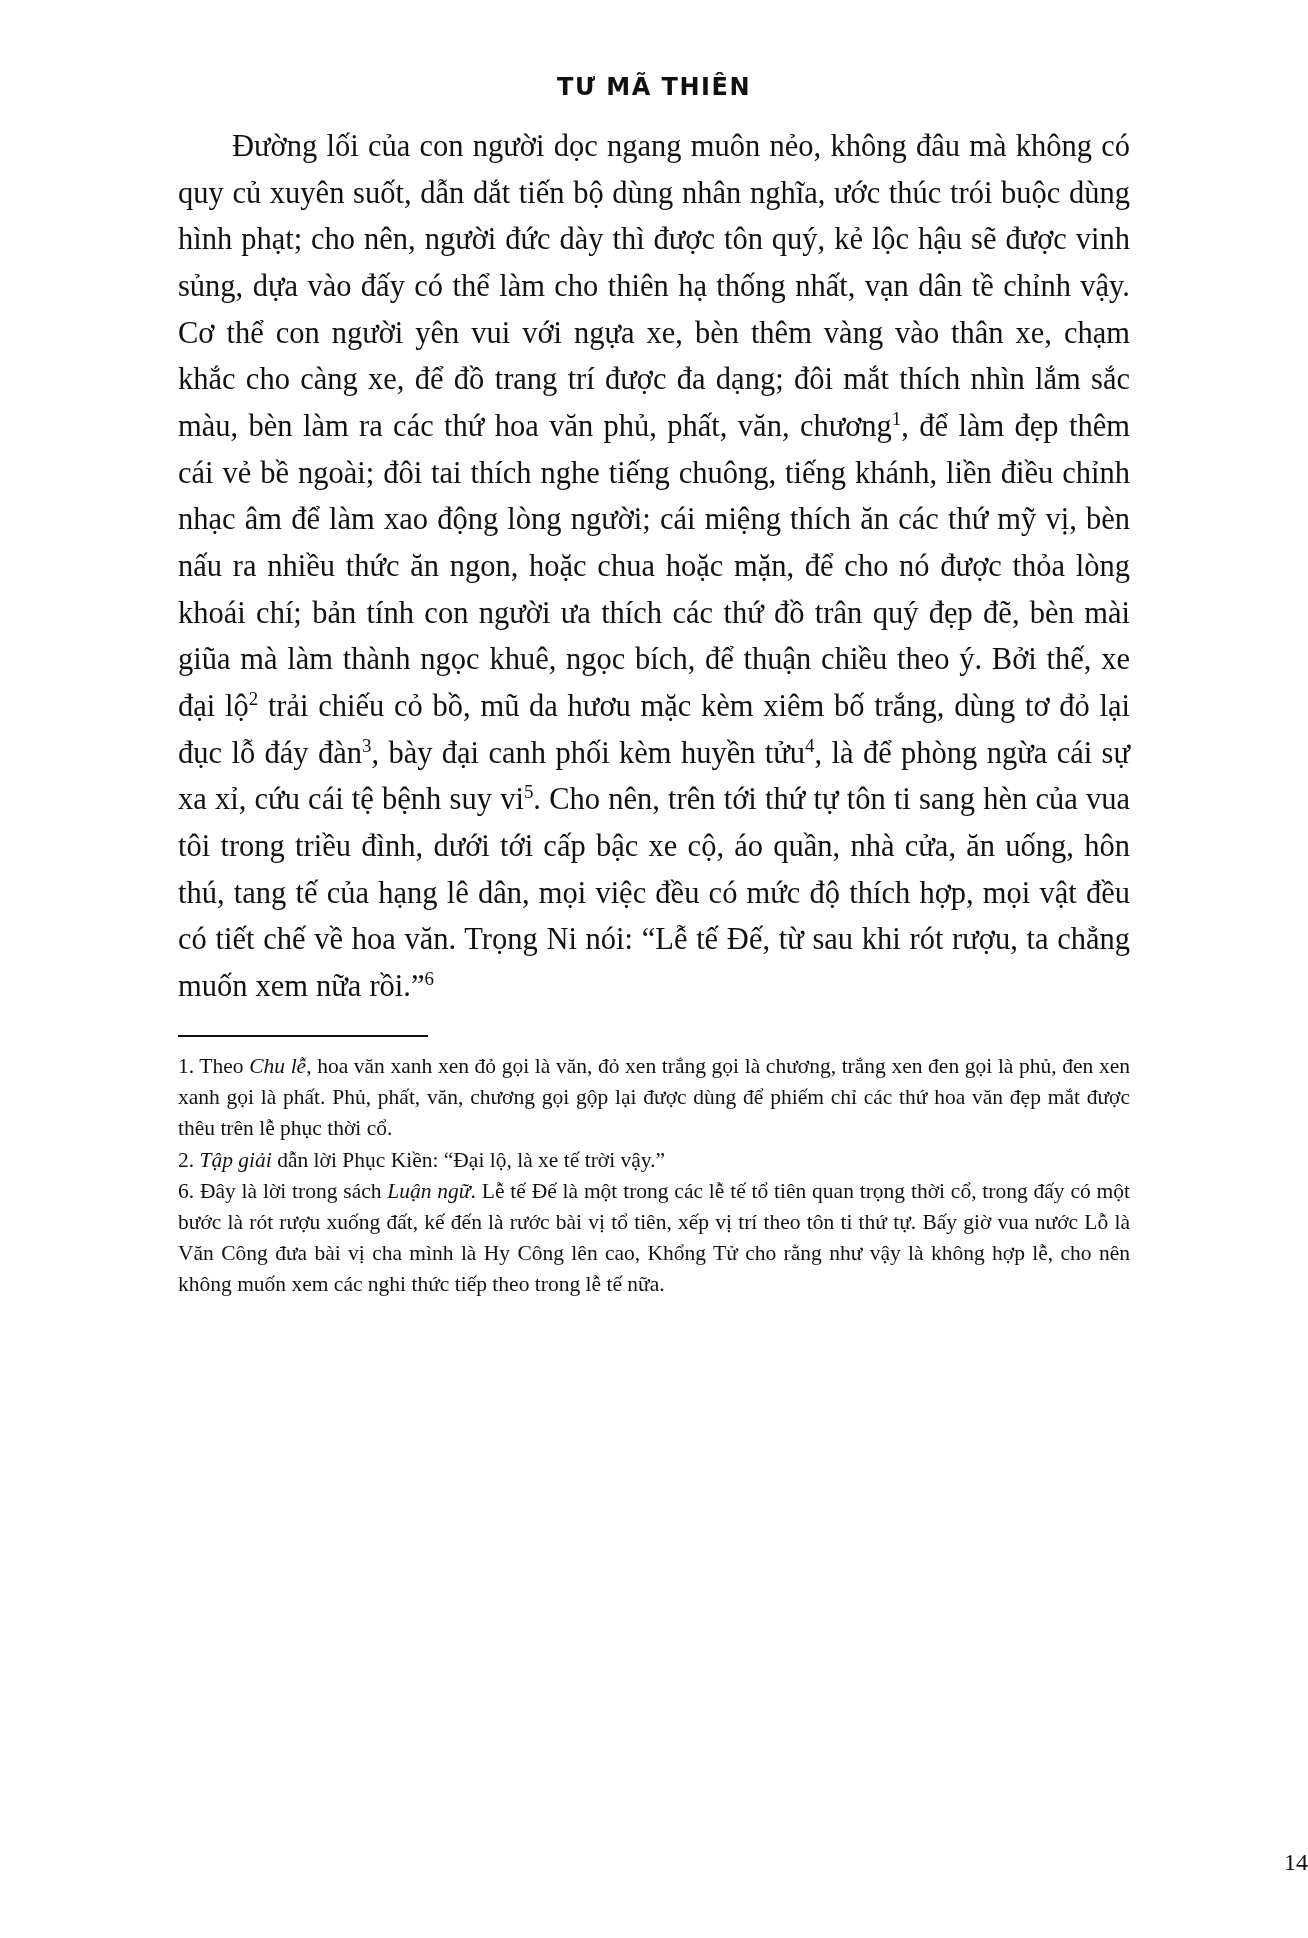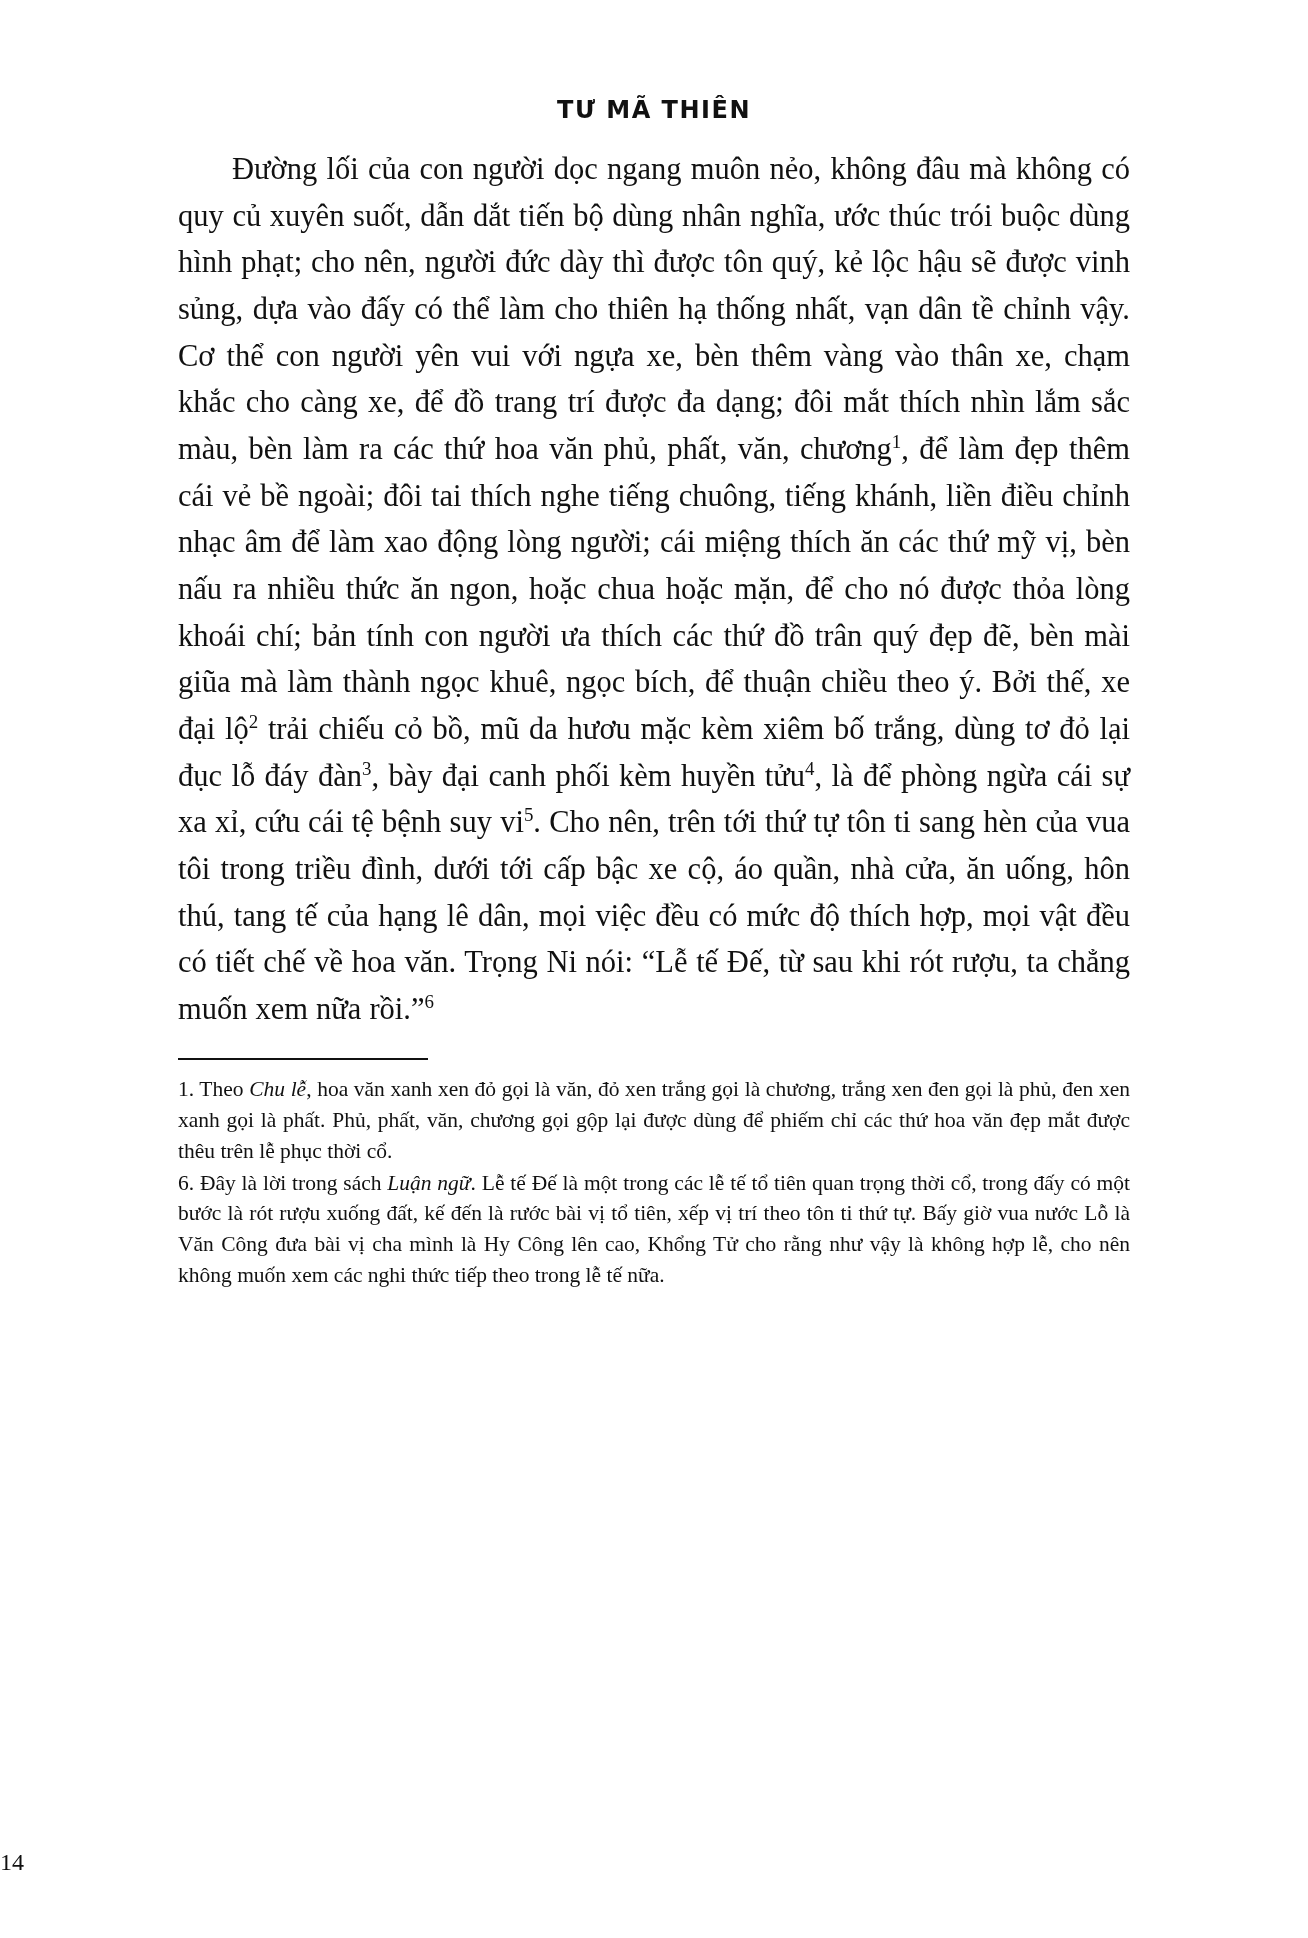--- a/index.html
+++ b/index.html
@@ -12,21 +12,21 @@
     height: 1938px;
     font-family: "Liberation Serif", serif;
     color: #111111;
     position: relative;
     overflow: hidden;
   }
   .page {
     width: 1308px;
     height: 1938px;
     box-sizing: border-box;
-    padding: 96px 178px 40px 178px;
+    padding: 73px 178px 40px 178px;
     position: relative;
   }
   .running-head {
     text-align: center;
     font-family: "DejaVu Sans", sans-serif;
     font-weight: 700;
     font-size: 24px;
     letter-spacing: 1.5px;
     margin: 0 0 22px 0;
     color: #111111;
@@ -63,36 +63,37 @@
     text-indent: 0;
   }
   .footnote em {
     font-style: italic;
   }
   .page-number {
     position: absolute;
     left: 0;
     right: 0;
     bottom: 62px;
-    text-align: left;
+    text-align: right;
     font-size: 24px;
     font-family: "Liberation Serif", serif;
   }
 </style>
 </head>
 <body>
 
 <div class="page">
 
   <div class="running-head">TƯ MÃ THIÊN</div>
 
   <p class="body-text" id="body-paragraph">Đường lối của con người dọc ngang muôn nẻo, không đâu mà không có quy củ xuyên suốt, dẫn dắt tiến bộ dùng nhân nghĩa, ước thúc trói buộc dùng hình phạt; cho nên, người đức dày thì được tôn quý, kẻ lộc hậu sẽ được vinh sủng, dựa vào đấy có thể làm cho thiên hạ thống nhất, vạn dân tề chỉnh vậy. Cơ thể con người yên vui với ngựa xe, bèn thêm vàng vào thân xe, chạm khắc cho càng xe, để đồ trang trí được đa dạng; đôi mắt thích nhìn lắm sắc màu, bèn làm ra các thứ hoa văn phủ, phất, văn, chương<sup>1</sup>, để làm đẹp thêm cái vẻ bề ngoài; đôi tai thích nghe tiếng chuông, tiếng khánh, liền điều chỉnh nhạc âm để làm xao động lòng người; cái miệng thích ăn các thứ mỹ vị, bèn nấu ra nhiều thức ăn ngon, hoặc chua hoặc mặn, để cho nó được thỏa lòng khoái chí; bản tính con người ưa thích các thứ đồ trân quý đẹp đẽ, bèn mài giũa mà làm thành ngọc khuê, ngọc bích, để thuận chiều theo ý. Bởi thế, xe đại lộ<sup>2</sup> trải chiếu cỏ bồ, mũ da hươu mặc kèm xiêm bố trắng, dùng tơ đỏ lại đục lỗ đáy đàn<sup>3</sup>, bày đại canh phối kèm huyền tửu<sup>4</sup>, là để phòng ngừa cái sự xa xỉ, cứu cái tệ bệnh suy vi<sup>5</sup>. Cho nên, trên tới thứ tự tôn ti sang hèn của vua tôi trong triều đình, dưới tới cấp bậc xe cộ, áo quần, nhà cửa, ăn uống, hôn thú, tang tế của hạng lê dân, mọi việc đều có mức độ thích hợp, mọi vật đều có tiết chế về hoa văn. Trọng Ni nói: “Lễ tế Đế, từ sau khi rót rượu, ta chẳng muốn xem nữa rồi.”<sup>6</sup></p>
 
   <div class="footnote-rule"></div>
 
   <div class="footnotes" id="footnotes-block">
       <p class="footnote"><span>1.</span> Theo <em>Chu lễ</em>, hoa văn xanh xen đỏ gọi là văn, đỏ xen trắng gọi là chương, trắng xen đen gọi là phủ, đen xen xanh gọi là phất. Phủ, phất, văn, chương gọi gộp lại được dùng để phiếm chỉ các thứ hoa văn đẹp mắt được thêu trên lễ phục thời cổ.</p>
+      <p class="footnote"><span>2.</span> <em>Tập giải</em> dẫn lời Phục Kiền: “Đại lộ, là xe tế trời vậy.”</p>
       <p class="footnote"><span>6.</span> Đây là lời trong sách <em>Luận ngữ</em>. Lễ tế Đế là một trong các lễ tế tổ tiên quan trọng thời cổ, trong đấy có một bước là rót rượu xuống đất, kế đến là rước bài vị tổ tiên, xếp vị trí theo tôn ti thứ tự. Bấy giờ vua nước Lỗ là Văn Công đưa bài vị cha mình là Hy Công lên cao, Khổng Tử cho rằng như vậy là không hợp lễ, cho nên không muốn xem các nghi thức tiếp theo trong lễ tế nữa.</p>
     </div>
 
   <div class="page-number">14</div>
 
 </div>
 
 </body></html>

